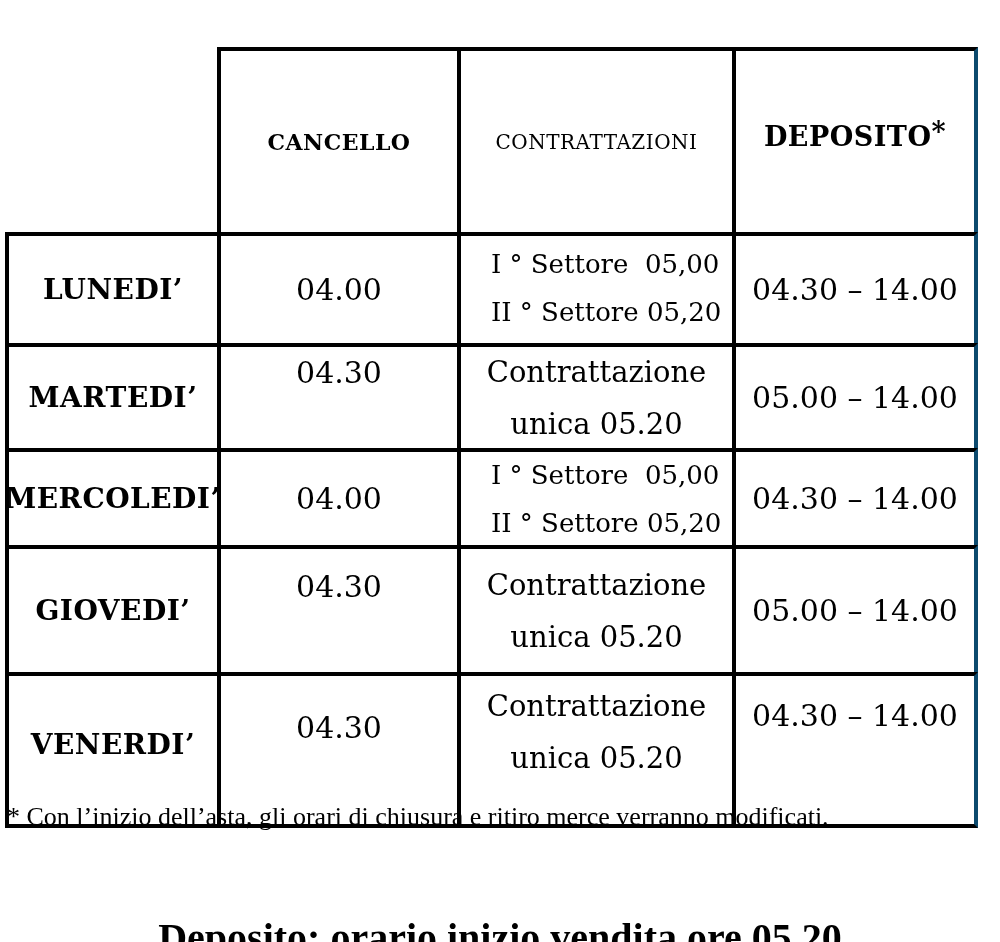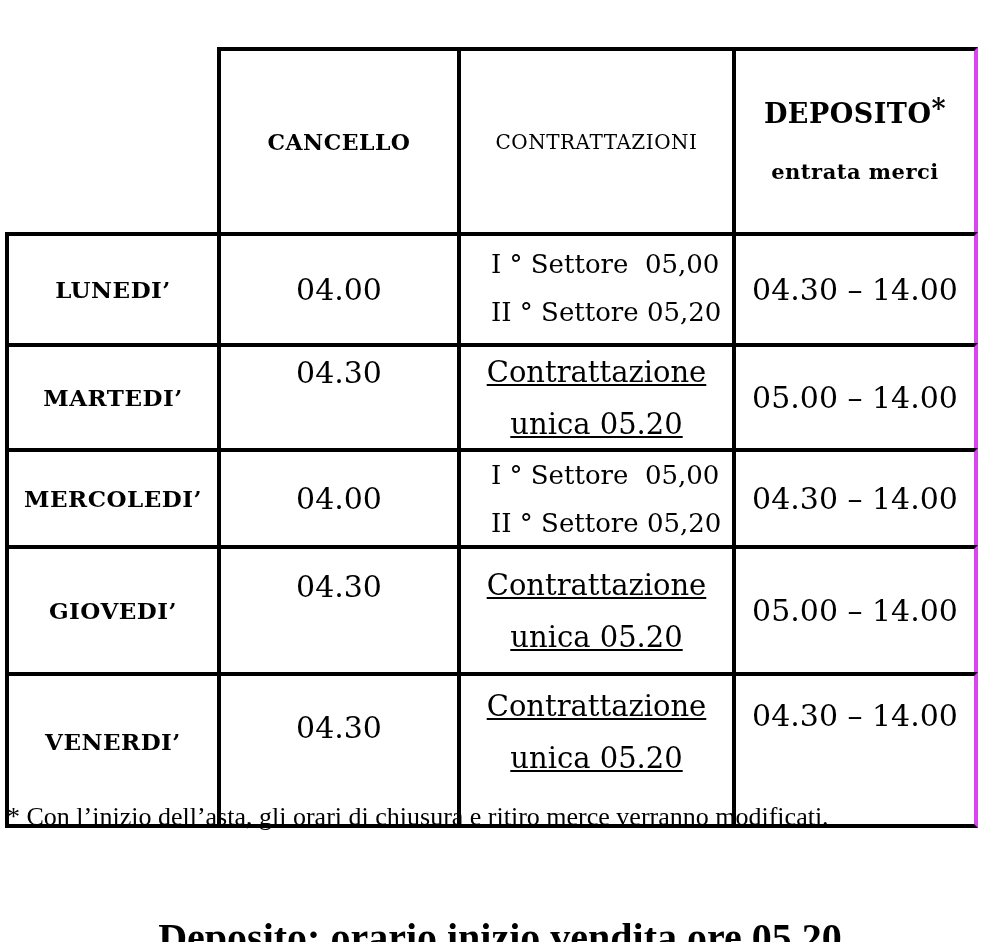--- a/index.html
+++ b/index.html
@@ -24,46 +24,46 @@
     box-sizing: border-box;
     border-left: 4px solid #000;
     border-top: 4px solid #000;
     background: #fff;
     display: flex;
     flex-direction: column;
     align-items: center;
     justify-content: center;
     text-align: center;
   }
-  .cell.last-col { border-right: 4px solid #d946ef; gap: 9px; }
+  .cell.last-col { border-right: 4px solid #0c4a6e; gap: 9px; }
   .cell.last-row { border-bottom: 4px solid #000; }
   .cell.blank { border: none; background: transparent; }
 
   .vt { justify-content: flex-start; }
   .pt4  { padding-top: 4px; }
   .pt8  { padding-top: 8px; }
   .pt20 { padding-top: 20px; }
   .pt22 { padding-top: 22px; }
   .pt34 { padding-top: 34px; }
   .pt36 { padding-top: 52px; }
 
   .left-align { align-items: flex-start; text-align: right; padding-left: 30px; }
 
-  .day   { font-weight: bold; font-size: 23px; letter-spacing: 0.5px; }
+  .day   { font-weight: bold; font-size: 28px; letter-spacing: 0.5px; }
   .time  { font-size: 30px; }
   .range { font-size: 30px; white-space: pre; }
 
   .head-ap   { font-weight: bold; font-size: 22px; line-height: 42px; letter-spacing: 0.5px; }
   .head-co   { font-weight: normal; font-size: 20px; letter-spacing: 0.5px; }
   .dep-title { font-weight: bold; font-size: 27px; margin-bottom: 16px; letter-spacing: 0.5px; }
   .dep-star  { font-size: 27px; vertical-align: 5px; }
   .dep-sub   { font-weight: bold; font-size: 21px; line-height: 36px; letter-spacing: 0.5px; }
 
   .sector { font-size: 26px; line-height: 48px; white-space: pre; }
-  .contr  { font-size: 29px; line-height: 52px; white-space: pre; text-decoration: underline; }
+  .contr  { font-size: 29px; line-height: 52px; white-space: pre; }
 
   .footnote {
     position: absolute;
     left: 7px;
     top: 802px;
     font-family: "Liberation Serif", serif;
     font-size: 26px;
   }
   .bigtitle {
     position: absolute;
@@ -85,21 +85,20 @@
 
     <div class="cell blank"></div>
     <div class="cell">
       <div class="head-ap">CANCELLO</div>
     </div>
     <div class="cell">
       <div class="head-co">CONTRATTAZIONI</div>
     </div>
     <div class="cell last-col">
       <div class="dep-title"><span>DEPOSITO</span><span class="dep-star">*</span></div>
-      <div class="dep-sub">entrata merci</div>
     </div>
 
     <div class="cell">
       <div class="day">LUNEDI’</div>
     </div>
     <div class="cell">
       <div class="time">04.00</div>
     </div>
     <div class="cell left-align vt pt4">
       <div class="sector">I ° Settore  05,00</div>

